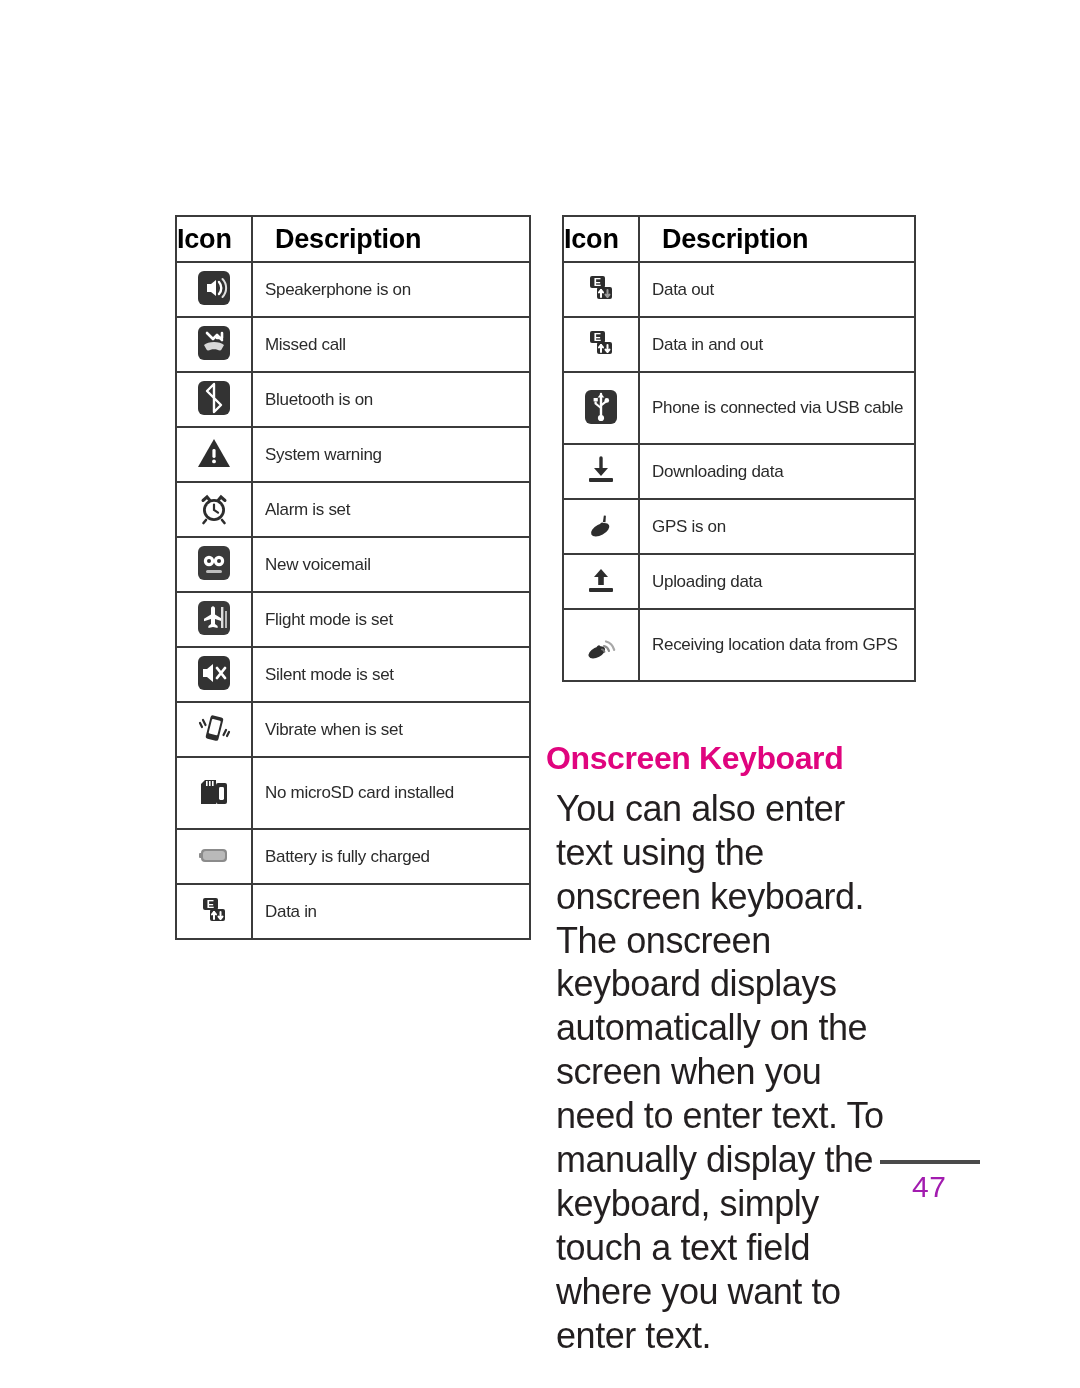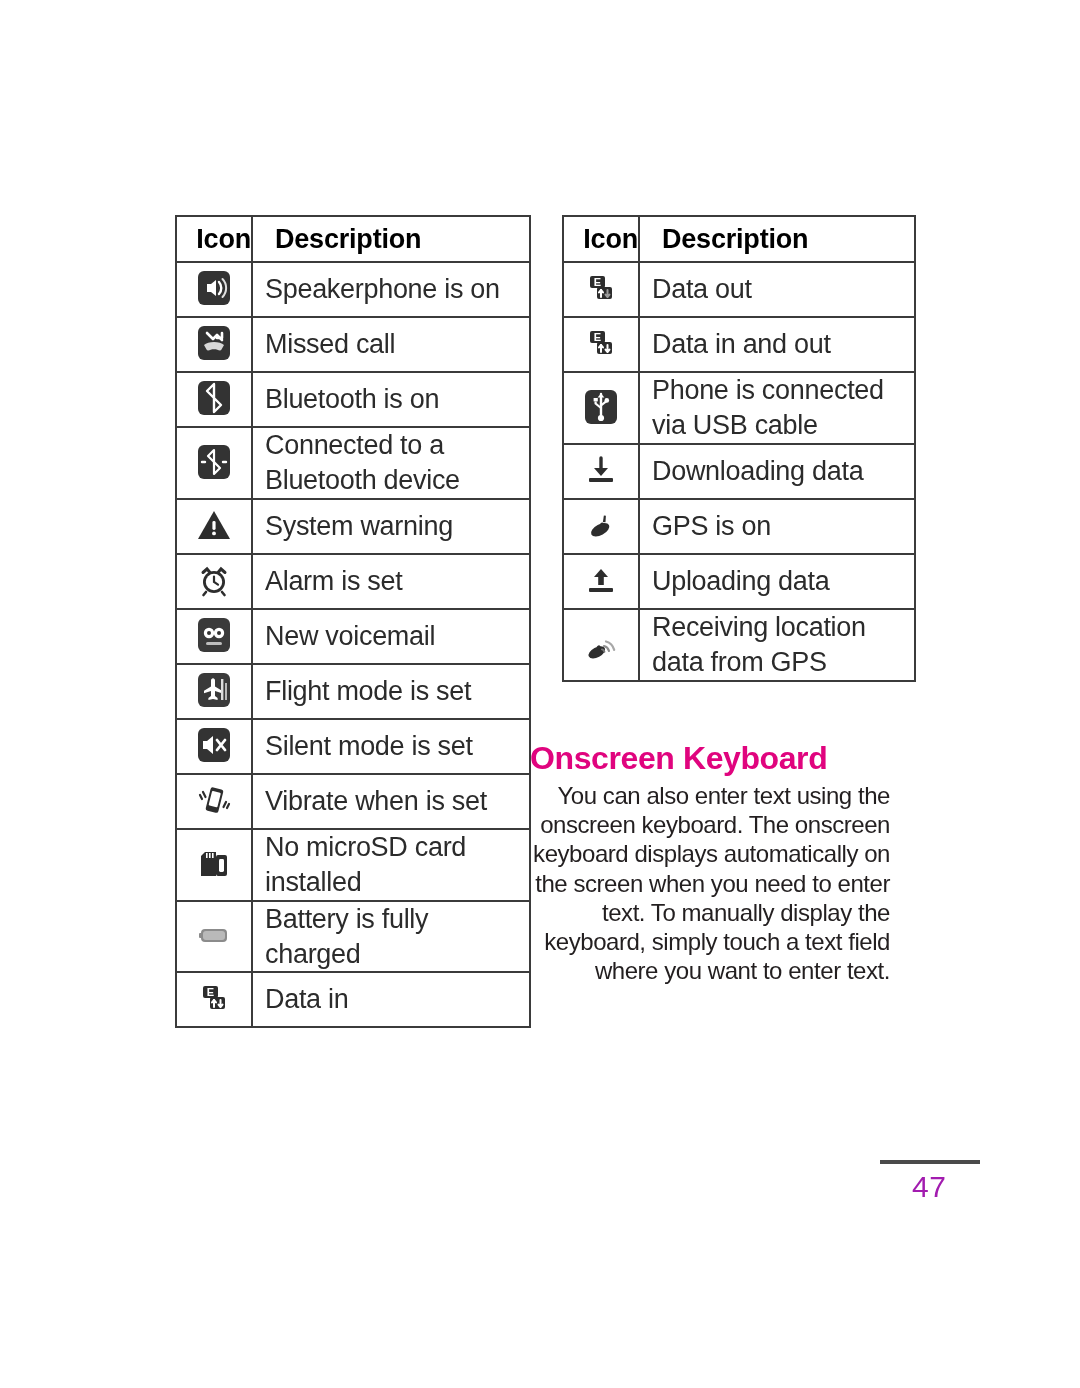--- a/index.html
+++ b/index.html
@@ -38,68 +38,67 @@
   }
   .icon-table col.c-icon { width: 76px; }
 
   .icon-table th {
     height: 44px;
     font-weight: bold;
     font-size: 27px;
     letter-spacing: -0.2px;
     color: #000000;
   }
-  th.h-icon { text-align: right; }
+  th.h-icon { text-align: left; }
   th.h-desc { text-align: left; padding-left: 22px; }
 
   td.cell-icon {
     text-align: center;
     height: 53px;
   }
   td.cell-desc {
     padding-left: 12px;
     padding-right: 0;
-    font-size: 27px;
+    font-size: 17px;
     line-height: 1.28;
     color: #2b2b2b;
     letter-spacing: -0.3px;
   }
   tr.two-line td { height: 70px; }
 
   .glyph-wrap {
     display: inline-flex;
     align-items: center;
     justify-content: center;
     width: 42px;
     height: 42px;
   }
   .glyph-wrap svg { display: block; }
 
   
   .article {
     position: absolute;
-    left: 530px;
+    left: 546px;
     top: 740px;
     width: 360px;
   }
   .article h2 {
     margin: 0 0 4px 0;
     font-size: 32px;
     font-weight: bold;
     color: #e0047e;
     letter-spacing: -0.4px;
     line-height: 1.15;
   }
   .article p {
-    margin: 0;
-    font-size: 24px;
+    margin: 10px;
+    font-size: 36px;
     line-height: 1.22;
     color: #231f20;
     letter-spacing: -0.45px;
-    text-align: right;
   }
 
   
   .footer {
     position: absolute;
     left: 880px;
     top: 1160px;
     width: 100px;
     text-align: center;
   }
@@ -158,30 +157,20 @@
         </tr>
         <tr>
           <td class="cell-icon"><span class="glyph-wrap">
               <svg width="40" height="40" viewBox="0 0 40 40">
                 <rect x="4" y="3" width="32" height="34" rx="6" fill="#333"></rect>
                 <path d="M20 6v28l7-7-14-14M20 34V6l-7 7 14 14" stroke="#fff" stroke-width="2.4" fill="none" stroke-linejoin="round"></path>
               </svg>
             </span></td>
           <td class="cell-desc">Bluetooth is on</td>
         </tr>
-        <tr class="two-line">
-          <td class="cell-icon"><span class="glyph-wrap">
-              <svg width="40" height="40" viewBox="0 0 40 40">
-                <rect x="4" y="3" width="32" height="34" rx="6" fill="#333"></rect>
-                <path d="M20 8v24l6-6-12-12M20 32V8l-6 6 12 12" stroke="#fff" stroke-width="2.2" fill="none" stroke-linejoin="round"></path>
-                <path d="M8 20h3M29 20h3" stroke="#fff" stroke-width="2.4" stroke-linecap="round"></path>
-              </svg>
-            </span></td>
-          <td class="cell-desc">Connected to a Bluetooth device</td>
-        </tr>
         <tr>
           <td class="cell-icon"><span class="glyph-wrap">
               <svg width="40" height="40" viewBox="0 0 40 40">
                 <path d="M20 6L36 34H4z" fill="#2d2d2d"></path>
                 <rect x="18.4" y="16" width="3.2" height="9" rx="1.4" fill="#fff"></rect>
                 <circle cx="20" cy="28.4" r="1.9" fill="#fff"></circle>
               </svg>
             </span></td>
           <td class="cell-desc">System warning</td>
         </tr>

